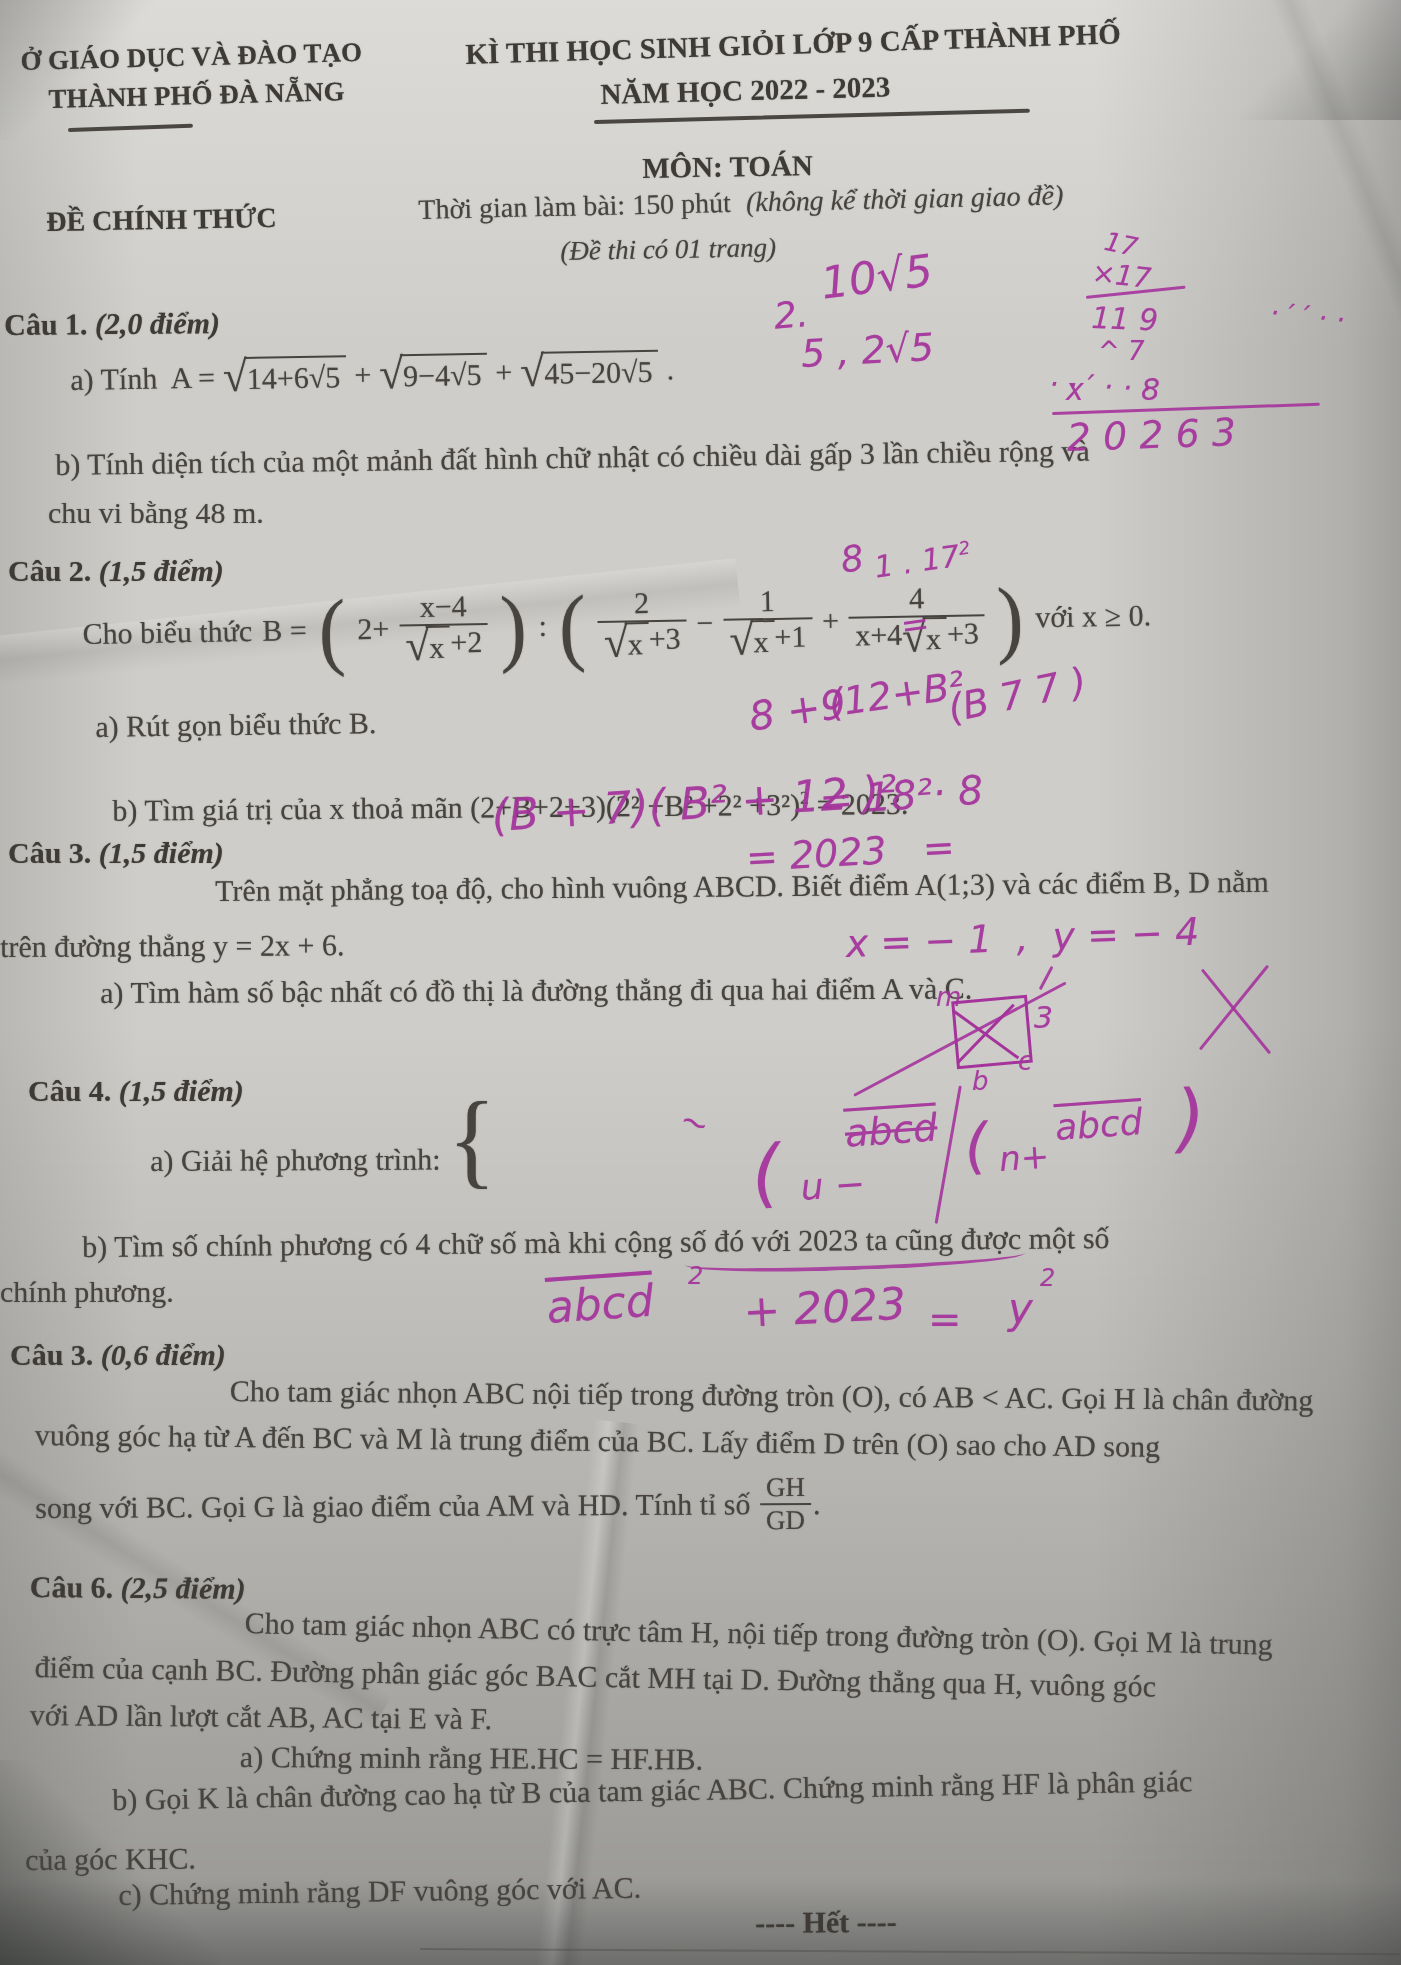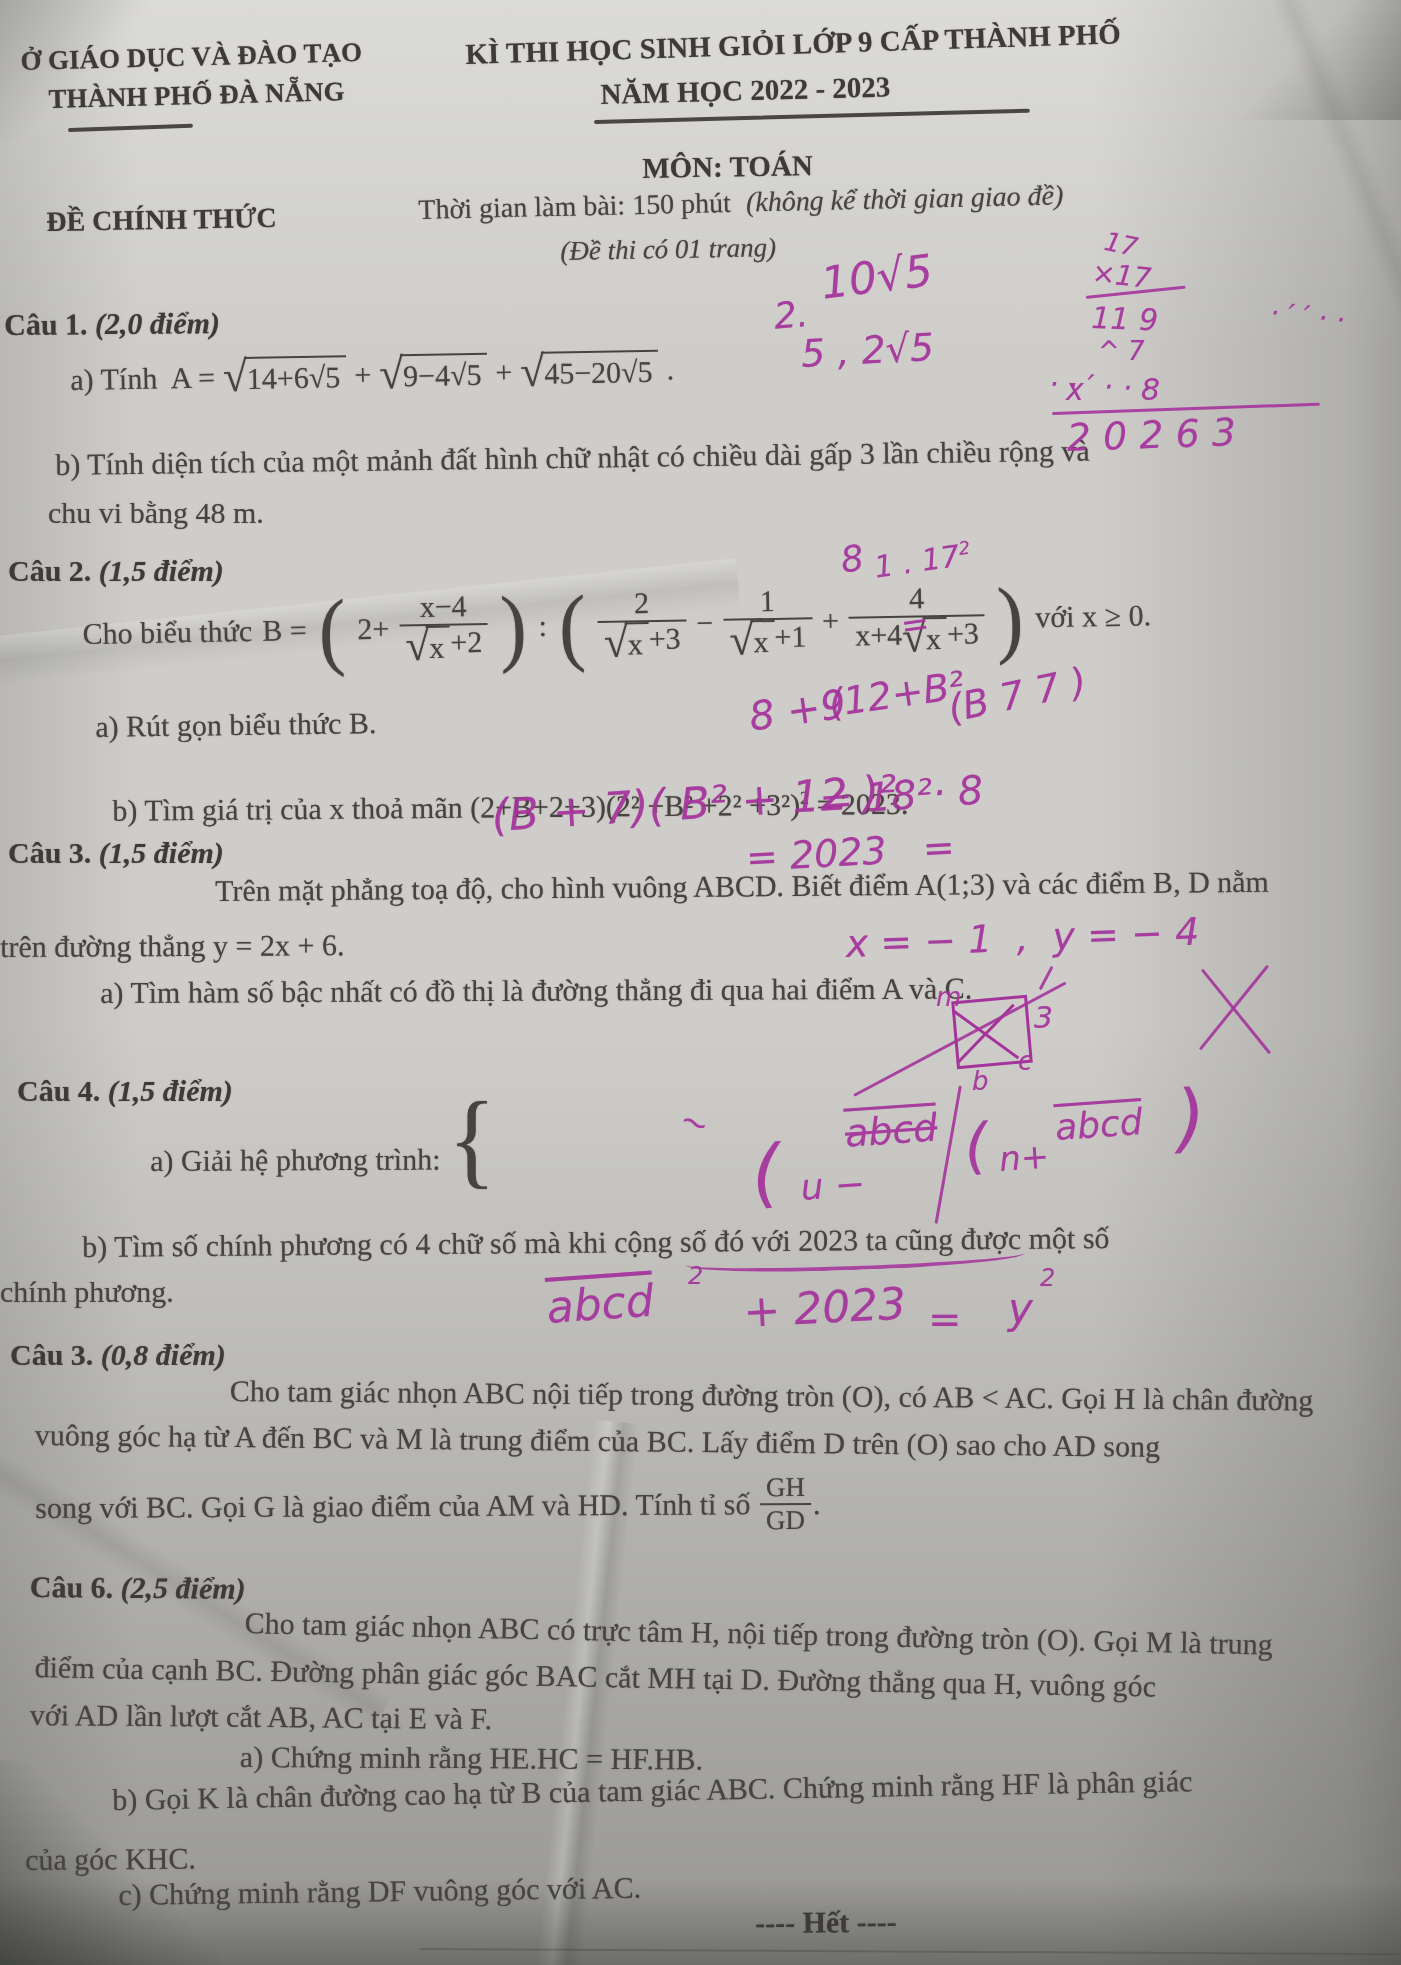--- a/index.html
+++ b/index.html
@@ -114,29 +114,29 @@
   <div class="pr" style="left:95px;top:710px;transform:rotate(-0.8deg);">a) Rút gọn biểu thức B.</div>
   <div class="pr" style="left:82px;top:760px;transform:rotate(-0.5deg);">
     <span>b) Tìm giá trị của x thoả mãn </span><span>(2+B+2+3)(2² +B² +2² +3²)</span><span class="sup">2</span><span> = 2023.</span>
   </div>
 
   <div class="pr" style="left:8px;top:836px;"><span class="b">Câu 3.</span><span class="b i"> (1,5 điểm)</span></div>
   <div class="pr" style="left:215px;top:874px;transform:rotate(-0.5deg);">Trên mặt phẳng toạ độ, cho hình vuông ABCD. Biết điểm A(1;3) và các điểm B, D nằm</div>
   <div class="pr" style="left:0px;top:930px;transform:rotate(-0.3deg);">trên đường thẳng y = 2x + 6.</div>
   <div class="pr" style="left:100px;top:976px;transform:rotate(-0.3deg);">a) Tìm hàm số bậc nhất có đồ thị là đường thẳng đi qua hai điểm A và C.</div>
 
-  <div class="pr" style="left:17px;top:1074px;"><span class="b">Câu 4.</span><span class="b i"> (1,5 điểm)</span></div>
+  <div class="pr" style="left:28px;top:1074px;"><span class="b">Câu 4.</span><span class="b i"> (1,5 điểm)</span></div>
   <div class="pr" style="left:150px;top:1144px;transform:rotate(-0.3deg);">a) Giải hệ phương trình:</div>
   <div class="pr row" style="left:448px;top:1100px;gap:0;">
     <span class="brace">{</span>
   </div>
   <div class="pr" style="left:82px;top:1230px;transform:rotate(-0.5deg);">b) Tìm số chính phương có 4 chữ số mà khi cộng số đó với 2023 ta cũng được một số</div>
   <div class="pr" style="left:0px;top:1275px;">chính phương.</div>
 
-  <div class="pr" style="left:10px;top:1338px;"><span class="b">Câu 3.</span><span class="b i"> (0,8 điểm)</span></div>
+  <div class="pr" style="left:10px;top:1338px;"><span class="b">Câu 3.</span><span class="b i"> (0,6 điểm)</span></div>
   <div class="pr" style="left:230px;top:1374px;transform:rotate(0.5deg);">Cho tam giác nhọn ABC nội tiếp trong đường tròn (O), có AB &lt; AC. Gọi H là chân đường</div>
   <div class="pr" style="left:35px;top:1418px;transform:rotate(0.6deg);">vuông góc hạ từ A đến BC và M là trung điểm của BC. Lấy điểm D trên (O) sao cho AD song</div>
   <div class="pr row" style="left:35px;top:1476px;transform:rotate(-0.3deg);gap:2px;">
     <span>song với BC. Gọi G là giao điểm của AM và HD. Tính tỉ số </span>
     <span class="frac" style="font-size:27px;">
       <span class="num">GH</span>
       <span class="den">GD</span>
     </span>
     <span>.</span>
   </div>

